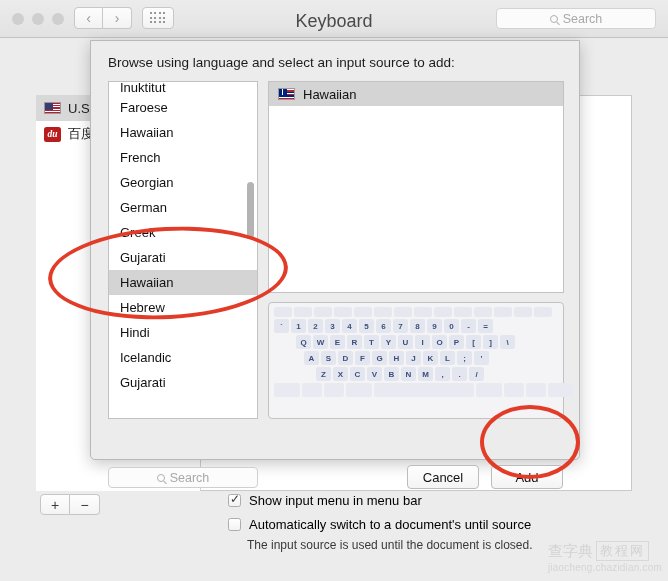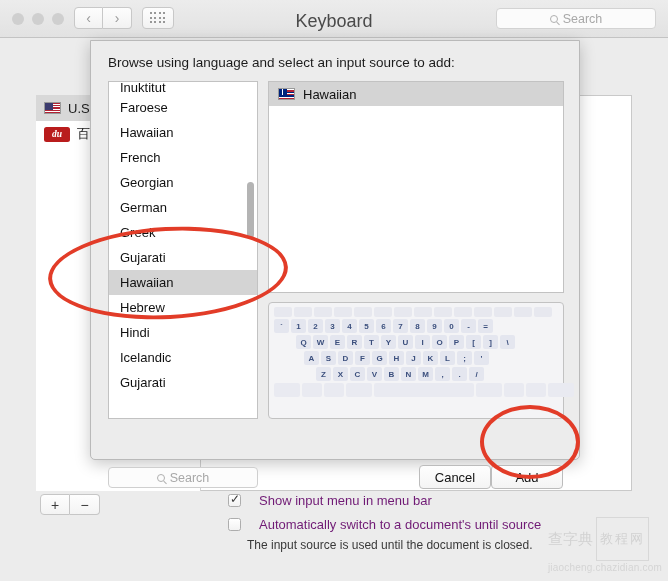--- a/index.html
+++ b/index.html
@@ -138,21 +138,21 @@
     position: relative;
     flex: none;
   }
   .flag-us::before {
     content: "";
     position: absolute; left: 0; top: 0;
     width: 8px; height: 6.5px;
     background: #3c3b6e;
   }
   .badge-du {
-    width: 26px; height: 15px;
+    width: 17px; height: 15px;
     background: #b91c1c;
     border-radius: 2.5px;
     color: #fff;
     font-size: 9.5px;
     font-style: italic;
     font-weight: bold;
     display: flex; align-items: center; justify-content: center;
     flex: none;
     font-family: "Liberation Serif", serif;
   }
@@ -166,22 +166,22 @@
     background: linear-gradient(to bottom,#fefefe,#f3f3f3);
     border: 1px solid #c6c6c6;
     display: flex; align-items: center; justify-content: center;
     font-size: 14px; color: #3a3a3a;
   }
   .pm-btn.a { border-radius: 4px 0 0 4px; }
   .pm-btn.b { border-radius: 0 4px 4px 0; border-left: none; }
 
   .opt-row {
     position: absolute;
-    display: flex; align-items: flex-start; gap: 18px;
-    font-size: 13px; color: #701a75;
+    display: flex; align-items: flex-start; gap: 8px;
+    font-size: 13px; color: #000000;
   }
   #opt1 { left: 228px; top: 455px; }
   #opt2 { left: 228px; top: 479px; }
   .cbx {
     width: 13px; height: 13px;
     border: 1px solid #adadad;
     border-radius: 2.5px;
     background: linear-gradient(to bottom,#fff,#f2f2f2);
     flex: none;
     margin-top: 1px;
@@ -301,21 +301,21 @@
     left: 17px; top: 426px;
     width: 150px; height: 21px;
     background: #fcfcfc;
     border: 1px solid #cfcfcf;
     border-radius: 4px;
     display: flex; align-items: center; justify-content: center; gap: 5px;
   }
   .sheet-btns {
     position: absolute;
     right: 16px; top: 424px;
-    display: flex; gap: 0;
+    display: flex; gap: 12px;
   }
   .btn {
     min-width: 72px; height: 24px;
     background: linear-gradient(to bottom,#fefefe,#f4f4f4);
     border: 1px solid #bcbcbc;
     border-radius: 4px;
     font-size: 13px; color: #121212;
     display: flex; align-items: center; justify-content: center;
     padding: 0 12px;
   }
@@ -344,21 +344,21 @@
     text-align: center;
     opacity: 0.5;
   }
   .wm-top {
     display: flex; align-items: center; gap: 3px;
     font-size: 15px; color: #b9b9b9;
     font-family: "DejaVu Sans", sans-serif;
   }
   .wm-box {
     border: 1px solid #c6c6c6;
-    padding: 12px 3px;
+    padding: 0 3px;
     letter-spacing: 2px;
     font-size: 13px;
   }
   .wm-url {
     font-size: 10px; color: #bdbdbd;
     letter-spacing: 0.2px;
     margin-top: 1px;
   }
 </style>
 </head>

